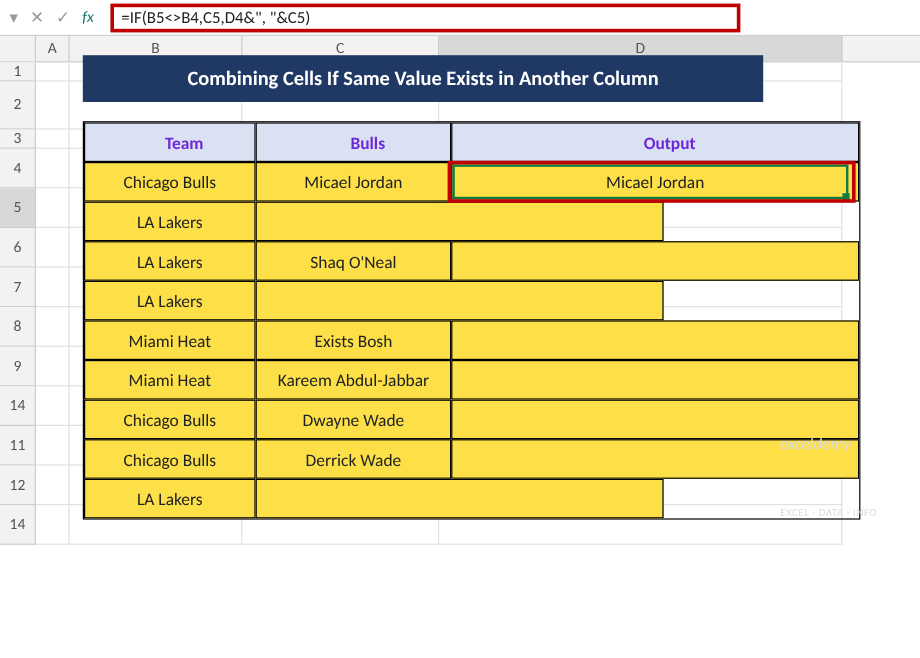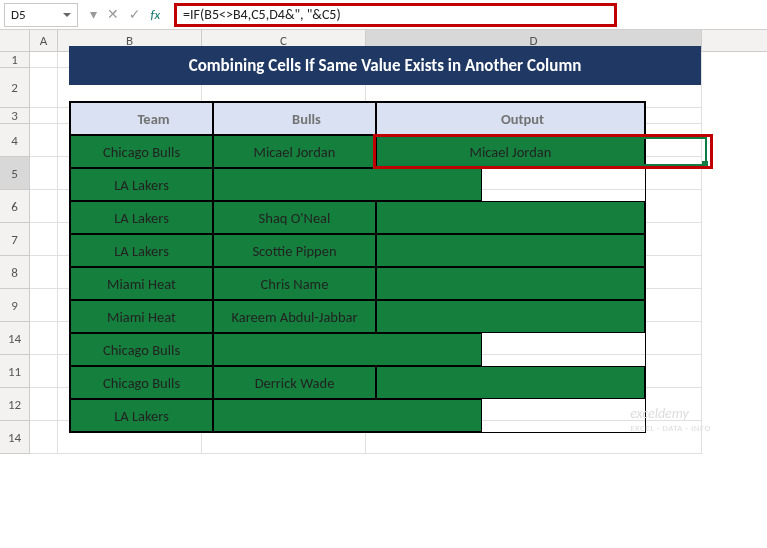--- a/index.html
+++ b/index.html
@@ -63,45 +63,45 @@
 .r2 .cell, .r2 .rh { height: 40px; }
 .r3 .cell, .r3 .rh { height: 16px; }
 .cA { width: 28px; }
 .cB { width: 144px; }
 .cC { width: 164px; }
 .cD { width: 336px; }
 .rh5 { background: #d8d8d8; }
 .title-banner {
   position: absolute;
   left: 69px; top: 16px;
-  width: 632px; height: 39px;
+  width: 567px; height: 39px;
   background: #1f3864;
   color: #fff;
   font-weight: bold;
   font-size: 17px;
   display: flex; align-items: center; justify-content: center;
 }
 .tbl {
   position: absolute;
   left: 69px; top: 71px;
   border: 1px solid #000;
 }
 .tbl-row { display: flex; }
 .tbl-cell {
   border: 1px solid #000;
   display: flex; align-items: center; justify-content: center;
   height: 33px;
   font-size: 14.5px;
   color: #222;
-  background: #15803d;
-}
-.th { background: #d9e1f2; font-weight: bold; color: #737373; padding-left: 24px; }
+  background: #fde047;
+}
+.th { background: #d9e1f2; font-weight: bold; color: #6d28d9; padding-left: 24px; }
 .tcB { width: 143px; }
 .tcC { width: 163px; }
-.tcD { width: 269px; }
+.tcD { width: 340px; }
 .selected-d5 {
   position: absolute;
   left: 373px; top: 104px;
   width: 340px; height: 35px;
   border: 3px solid #c00000;
   pointer-events: none;
 }
 .inner-selection {
   position: absolute;
   left: 377px; top: 107px;
@@ -110,37 +110,33 @@
   pointer-events: none;
 }
 .selection-handle {
   position: absolute;
   right: -3px; bottom: -3px;
   width: 6px; height: 6px;
   background: #107c41;
 }
 .watermark {
   position: absolute;
-  right: 56px; bottom: 20px;
+  right: 36px; bottom: 20px;
   color: #dcdcdc;
   font-size: 14px;
   font-style: italic;
   line-height: 1.2;
   text-align: left;
 }
-.watermark .sub { font-size: 9px; letter-spacing: 0.5px; font-style: normal; }
+.watermark .sub { font-size: 9px; letter-spacing: 0.5px; font-style: normal; margin-top: 44px; }
 </style>
 </head>
 <body>
 
 <div class="name-box-bar">
-  <div class="name-box">
-    <span>D5</span>
-    <span class="dd"></span>
-  </div>
   <div class="fx-group">
     <span class="fx-icon">▾</span>
     <span class="fx-icon">✕</span>
     <span class="fx-icon">✓</span>
     <span class="fx-btn">fx</span>
   </div>
   <div class="formula-wrap">
     <span>=IF(B5&lt;&gt;B4,C5,D4&amp;", "&amp;C5)</span>
   </div>
 </div>
@@ -264,35 +260,35 @@
       <div class="tbl-cell tcB">LA Lakers</div>
       <div class="tbl-cell tcD"></div>
     </div>
     <div class="tbl-row">
       <div class="tbl-cell tcB">LA Lakers</div>
       <div class="tbl-cell tcC">Shaq O'Neal</div>
       <div class="tbl-cell tcD"></div>
     </div>
     <div class="tbl-row">
       <div class="tbl-cell tcB">LA Lakers</div>
-      <div class="tbl-cell tcC">Scottie Pippen</div>
       <div class="tbl-cell tcD"></div>
     </div>
     <div class="tbl-row">
       <div class="tbl-cell tcB">Miami Heat</div>
-      <div class="tbl-cell tcC">Chris Name</div>
+      <div class="tbl-cell tcC">Exists Bosh</div>
       <div class="tbl-cell tcD"></div>
     </div>
     <div class="tbl-row">
       <div class="tbl-cell tcB">Miami Heat</div>
       <div class="tbl-cell tcC">Kareem Abdul-Jabbar</div>
       <div class="tbl-cell tcD"></div>
     </div>
     <div class="tbl-row">
       <div class="tbl-cell tcB">Chicago Bulls</div>
+      <div class="tbl-cell tcC">Dwayne Wade</div>
       <div class="tbl-cell tcD"></div>
     </div>
     <div class="tbl-row">
       <div class="tbl-cell tcB">Chicago Bulls</div>
       <div class="tbl-cell tcC">Derrick Wade</div>
       <div class="tbl-cell tcD"></div>
     </div>
     <div class="tbl-row">
       <div class="tbl-cell tcB">LA Lakers</div>
       <div class="tbl-cell tcD"></div>

